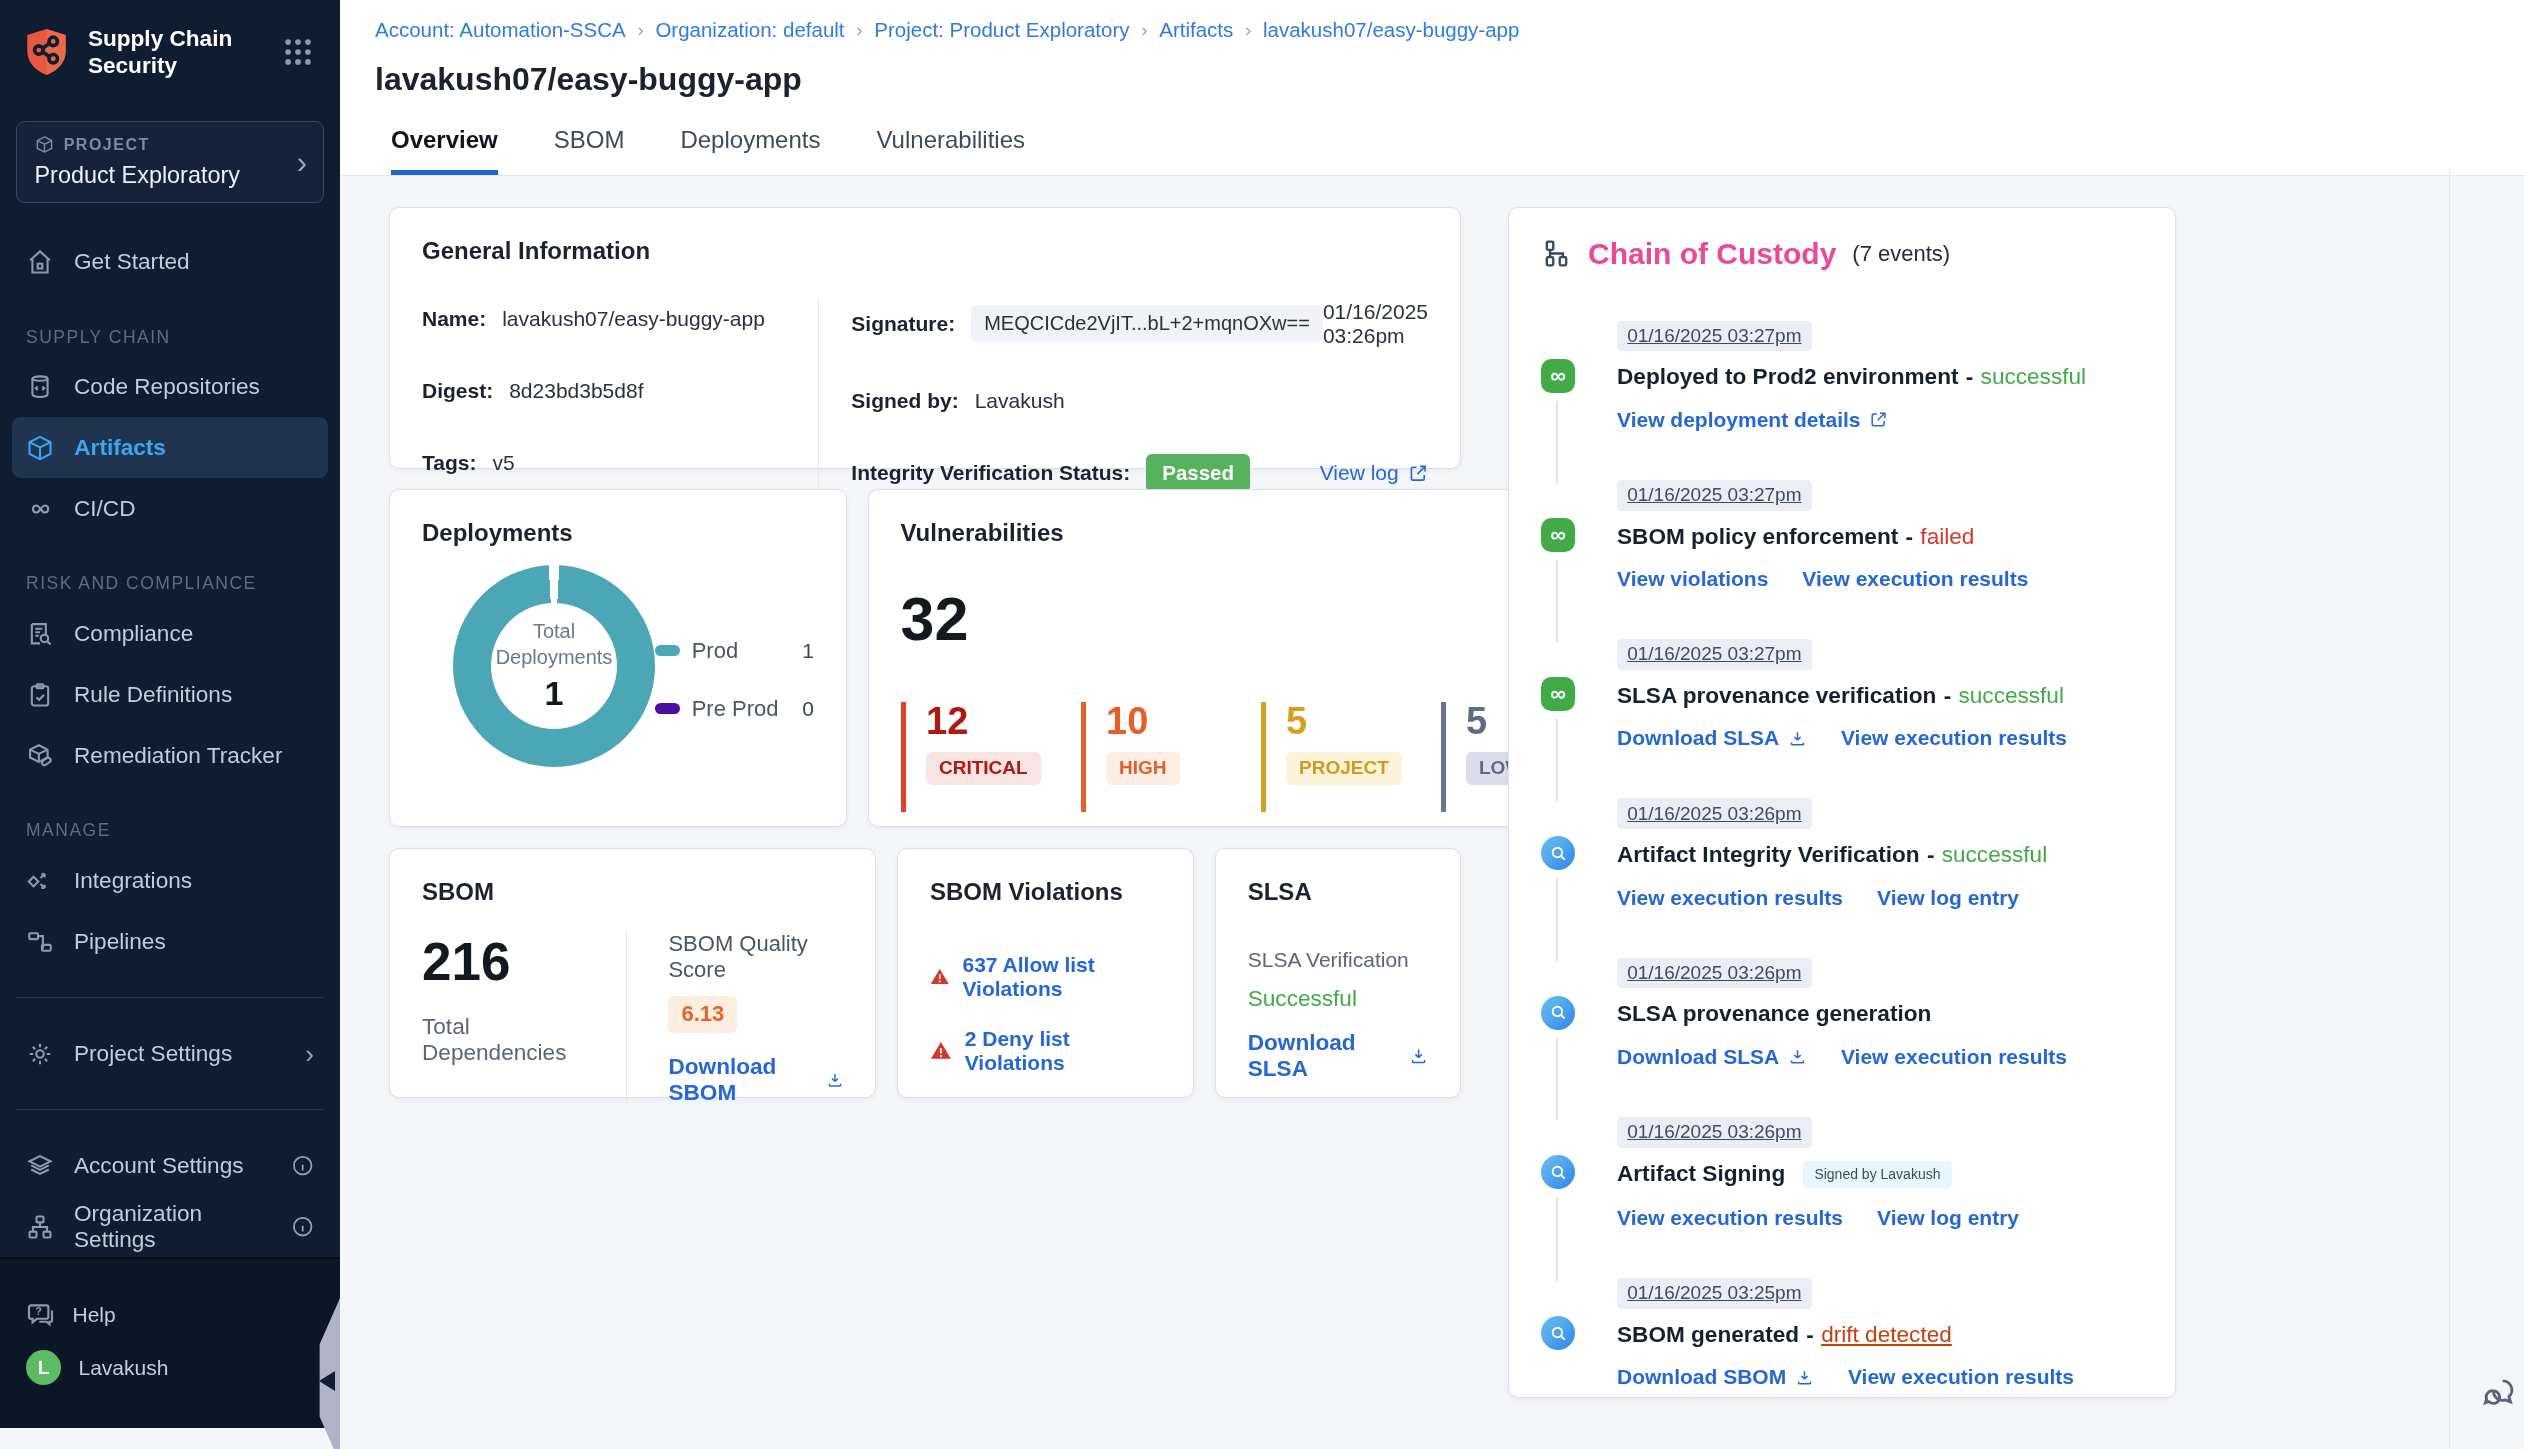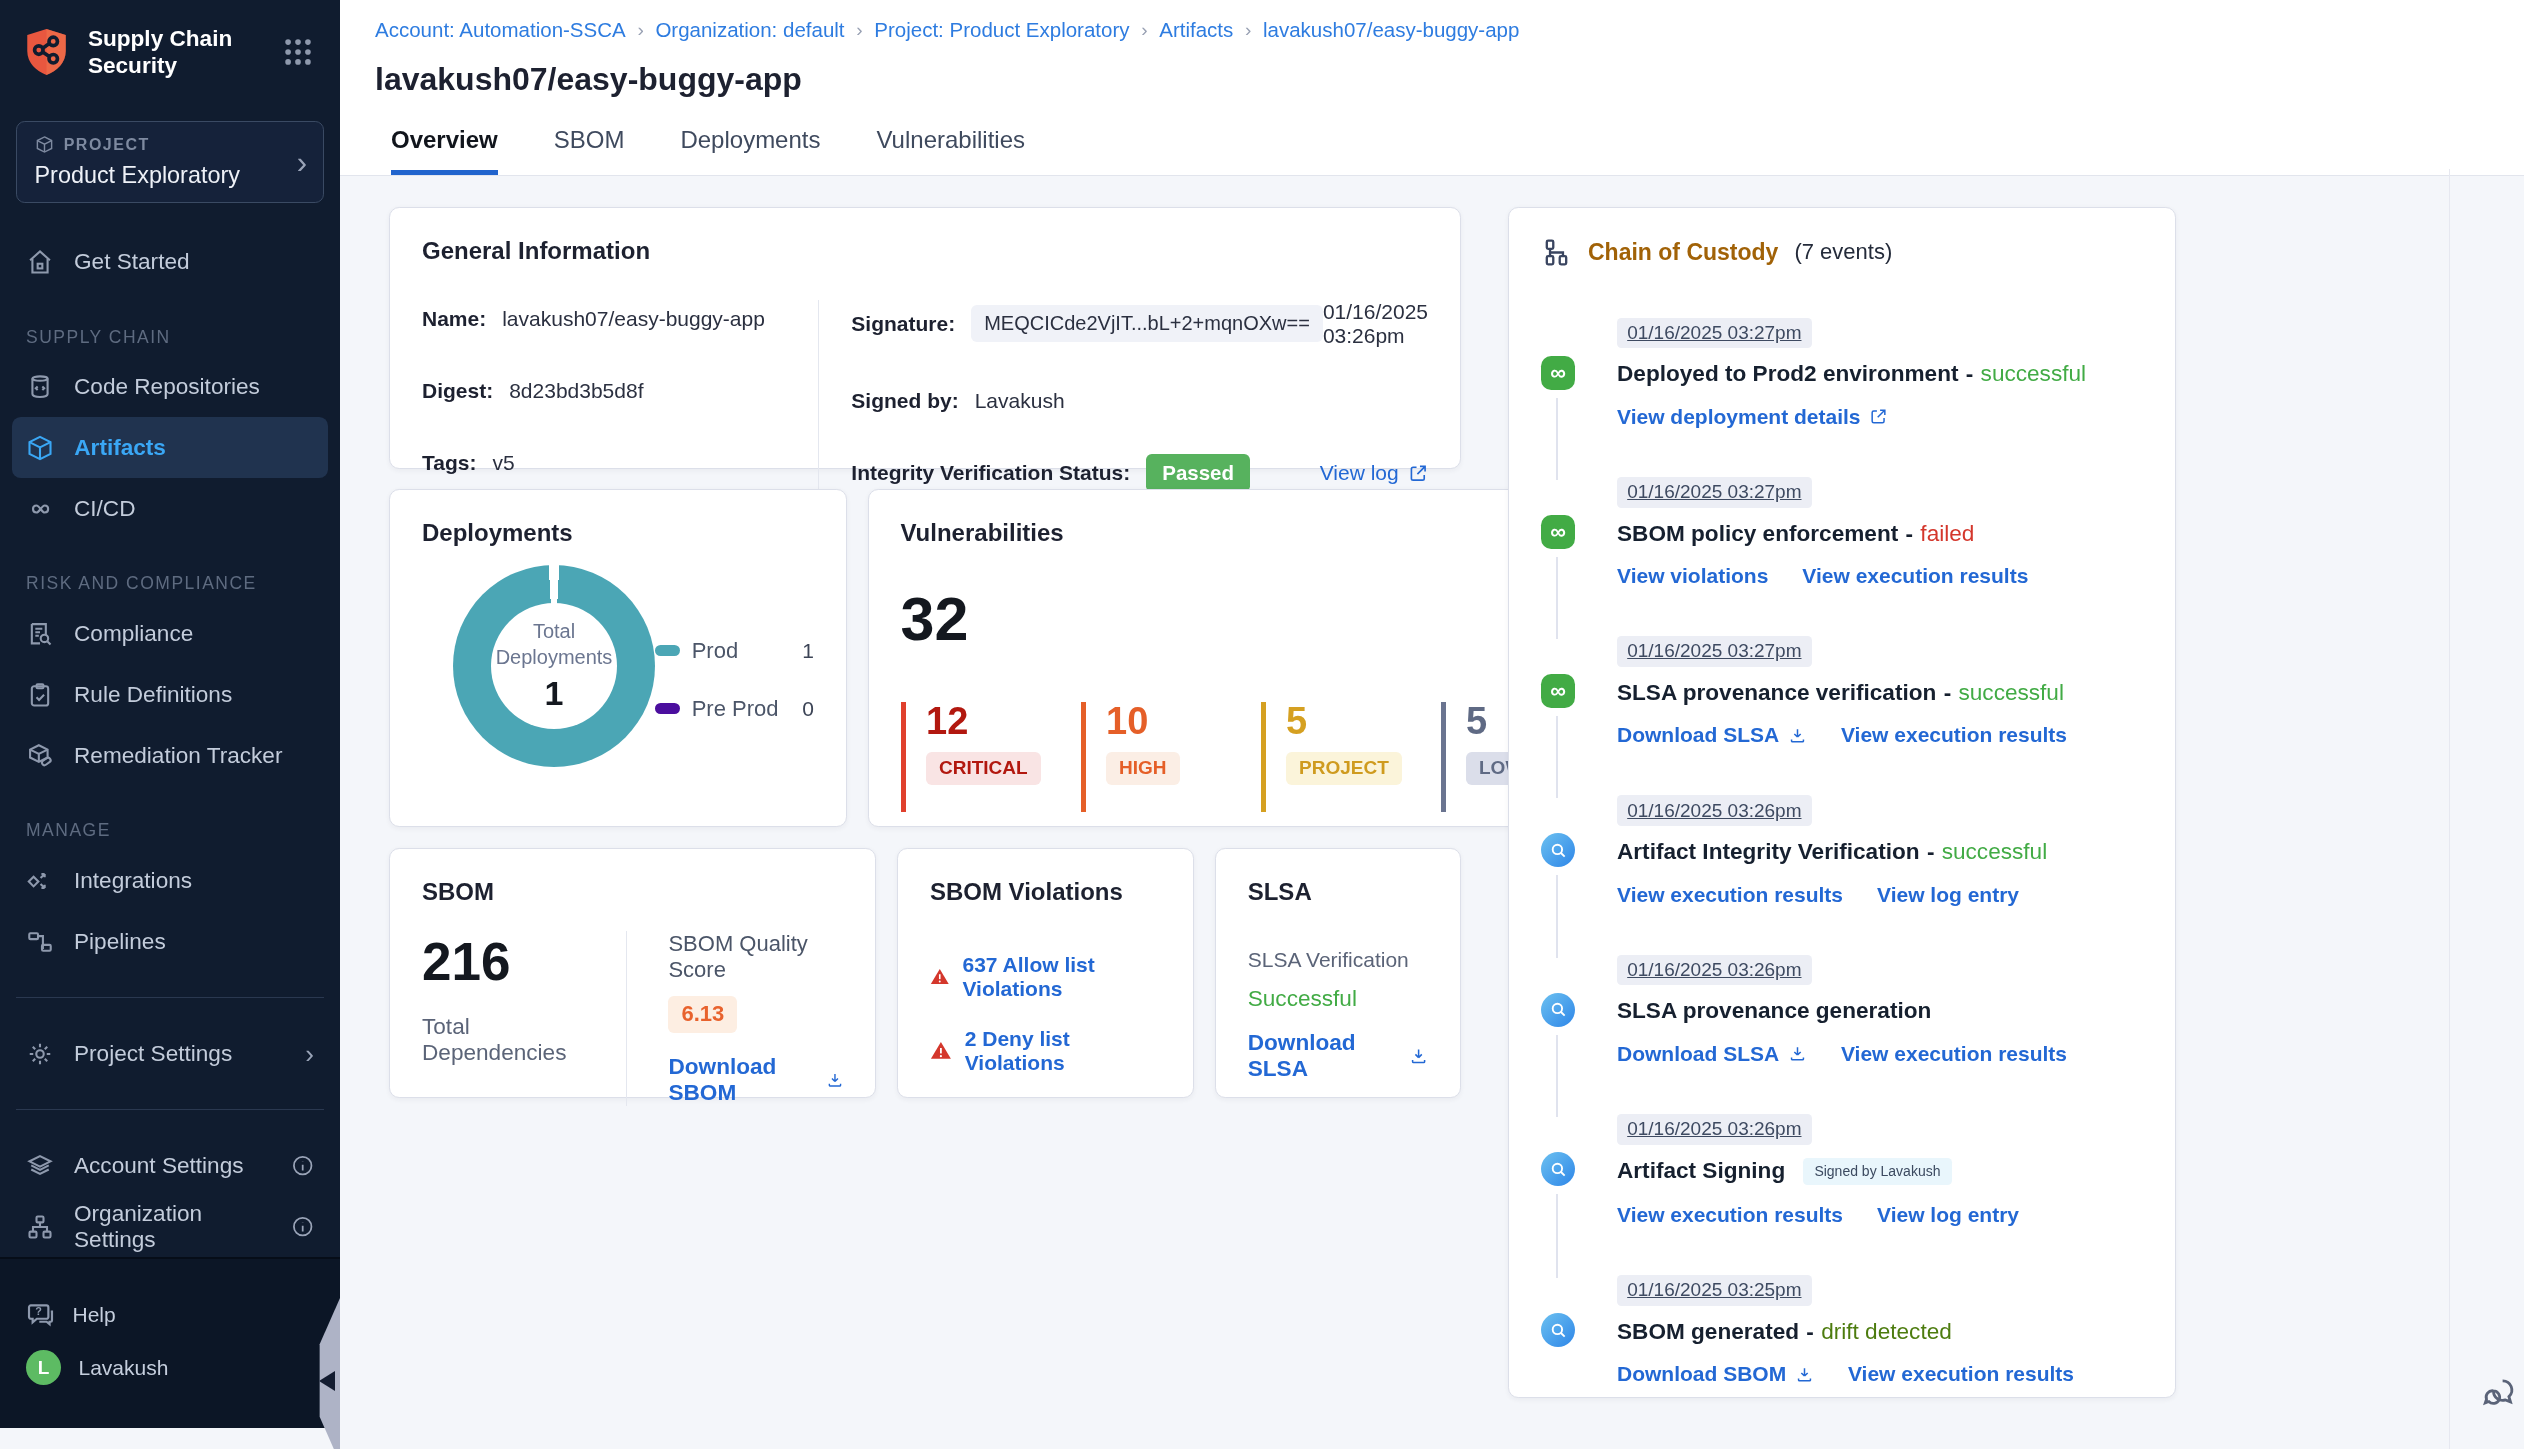--- a/index.html
+++ b/index.html
@@ -163,38 +163,38 @@
   .viol-row { display:flex; align-items:center; gap:13px; font-size:21px;font-weight:bold; }
 
   .slsa-card { width:303px; height:250px; }
   .slsa-label { margin-top:42px; color:#5b6478; font-size:21px; }
   .slsa-status { margin-top:14.6px; color:#42ab45; font-size:22.6px; }
   .slsa-dl { margin-top:17.5px; font-size:22.6px; font-weight:bold; }
 
   
   .chain-card { width:668px; height:1191px; flex:none; }
   .chain-head { display:flex; align-items:center; gap:16px; }
-  .chain-title { font-size:23px; font-weight:bold; color:#a16207; }
+  .chain-title { font-size:30px; font-weight:bold; color:#ec4899; }
   .chain-count { font-size:22px; color:#242b3a; }
   .events { margin-top:50px; }
   .event { position:relative; padding-left:76px; padding-bottom:48px; }
   .event:not(.last)::after { content:""; position:absolute; left:14.6px; top:80px;
     bottom:-2.9px; width:2.2px; background:#e0e3ee; }
   .ev-icon { position:absolute; left:0; top:38px; width:34px; height:34px; z-index:1;
     display:flex; align-items:center; justify-content:center; }
   .ev-icon.green { background:#42ab45; border-radius:30%; color:#fff;
     font-size:22px; font-weight:bold; }
   .ev-icon.blue { background:linear-gradient(135deg,#6cc1f0,#2e86e8); border-radius:50%; }
   .ev-time { display:inline-block; background:#eceef5; color:#3e4a61; font-size:19px;
     padding:4.4px 10.2px; border-radius:4.4px;text-decoration:underline; }
   .ev-title { margin-top:13px; font-size:22.6px; font-weight:bold; color:#16202f;
     display:flex; align-items:center; flex-wrap:wrap; gap:0 7.3px; }
   .st-green { color:#42ab45; font-weight:normal; }
   .st-red { color:#d4372c; font-weight:normal; }
-  .st-orange { color:#4d7c0f; font-weight:normal; }
+  .st-orange { color:#c2410c; font-weight:normal;text-decoration:underline; }
   .signed-chip { background:#e9f6fc; color:#3c4a60; font-size:14px; font-weight:normal;
     padding:5.8px 11.7px; border-radius:4.4px; margin-left:10.2px; }
   .ev-links { margin-top:17.5px; display:flex; gap:34px; font-size:21px; }
   .ev-links .link { font-weight:bold; }
 
   .scroll-line { position:absolute; right:75px; top:169px; bottom:0; width:1.5px;
     background:#e6e8f0; }
   .chat-fab { position:absolute; right:4.4px; bottom:34px; color:#5a6378; cursor:pointer; }
 </style>
 </head>

